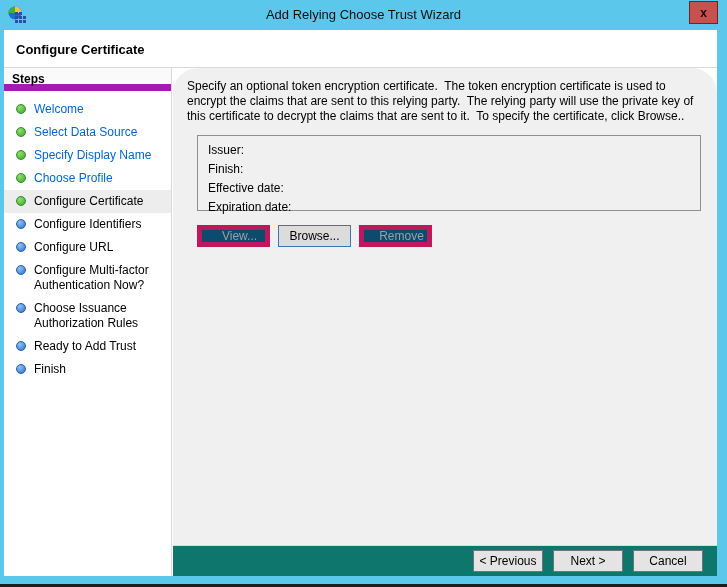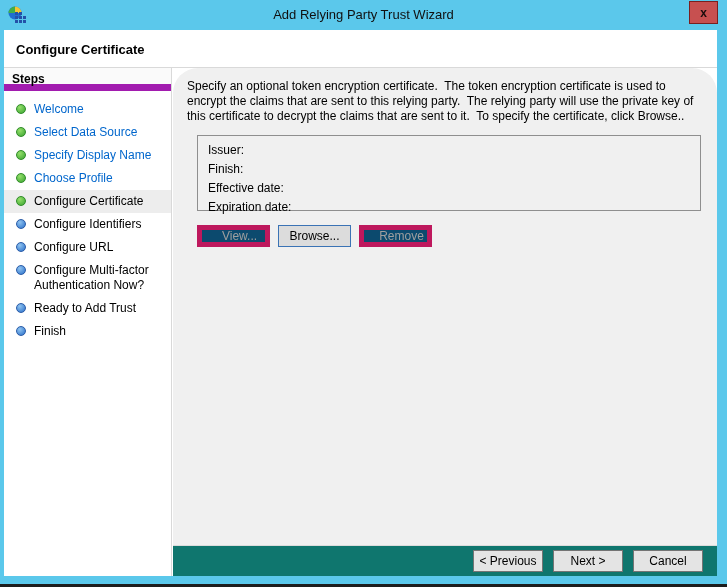--- a/index.html
+++ b/index.html
@@ -75,21 +75,21 @@
             <rect x="12" y="7" width="3" height="3"></rect>
           <rect x="8" y="11" width="3" height="3"></rect>
             <rect x="12" y="11" width="3" height="3"></rect>
           <rect x="16" y="11" width="3" height="3"></rect>
           <rect x="8" y="15" width="3" height="3"></rect>
             <rect x="12" y="15" width="3" height="3"></rect>
           <rect x="16" y="15" width="3" height="3"></rect>
         </g>
       </svg>
     </span>
-    <div class="title">Add Relying Party Trust Wizard</div>
+    <div class="title">Add Relying Choose Trust Wizard</div>
     <div class="close-btn">
       <span>x</span>
     </div>
   </div>
 
   <div class="content">
     <div class="page-header">
       <div class="page-title">Configure Certificate</div>
     </div>
 
@@ -125,20 +125,24 @@
           <div class="step upcoming">
             <span class="dot"></span>
             <span>Configure URL</span>
           </div>
           <div class="step upcoming">
             <span class="dot"></span>
             <span>Configure Multi-factor Authentication Now?</span>
           </div>
           <div class="step upcoming">
             <span class="dot"></span>
+            <span>Choose Issuance Authorization Rules</span>
+          </div>
+          <div class="step upcoming">
+            <span class="dot"></span>
             <span>Ready to Add Trust</span>
           </div>
           <div class="step upcoming">
             <span class="dot"></span>
             <span>Finish</span>
           </div>
         </div>
       </div>
 
       <div class="main">

